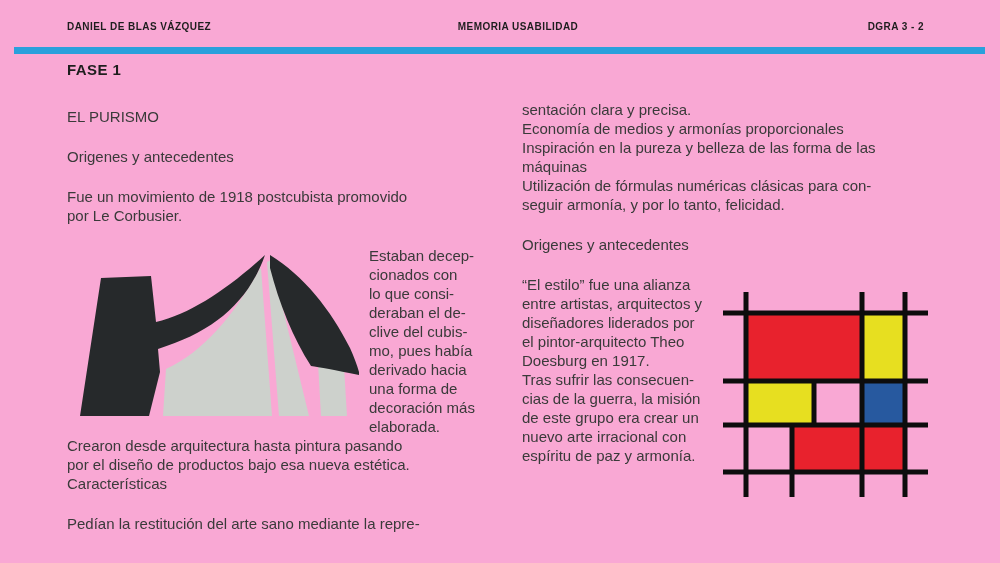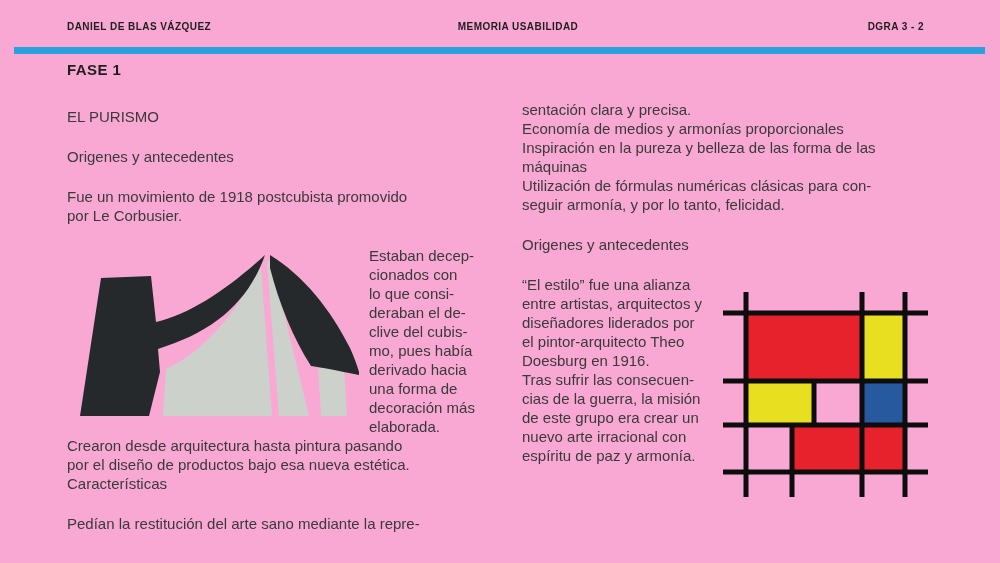--- a/index.html
+++ b/index.html
@@ -91,21 +91,21 @@
 Economía de medios y armonías proporcionales
 Inspiración en la pureza y belleza de las forma de las
 máquinas
 Utilización de fórmulas numéricas clásicas para con-
 seguir armonía, y por lo tanto, felicidad.</p>
     <p>Origenes y antecedentes</p>
     <p>“El estilo” fue una alianza
 entre artistas, arquitectos y
 diseñadores liderados por
 el pintor-arquitecto Theo
-Doesburg en 1916.
+Doesburg en 1917.
 Tras sufrir las consecuen-
 cias de la guerra, la misión
 de este grupo era crear un
 nuevo arte irracional con
 espíritu de paz y armonía.</p>
   </section>
 
   <figure class="fig-mondrian">
     <svg viewBox="0 0 210 232" preserveAspectRatio="none">
       <title>Mondrian-style De Stijl composition</title>

